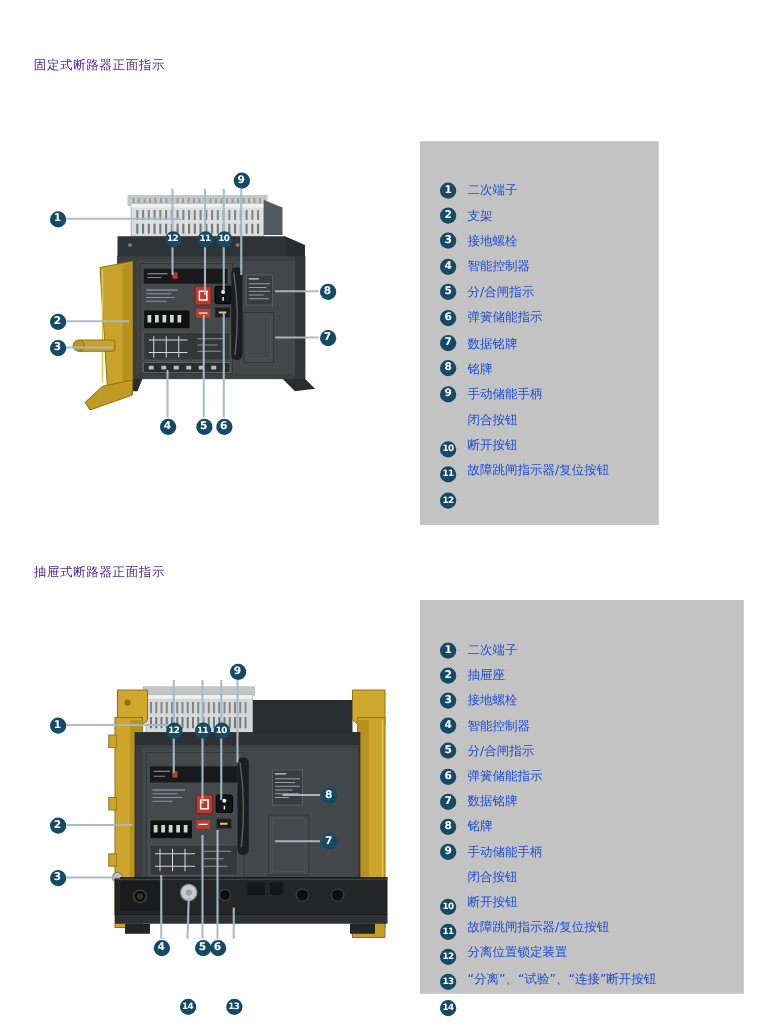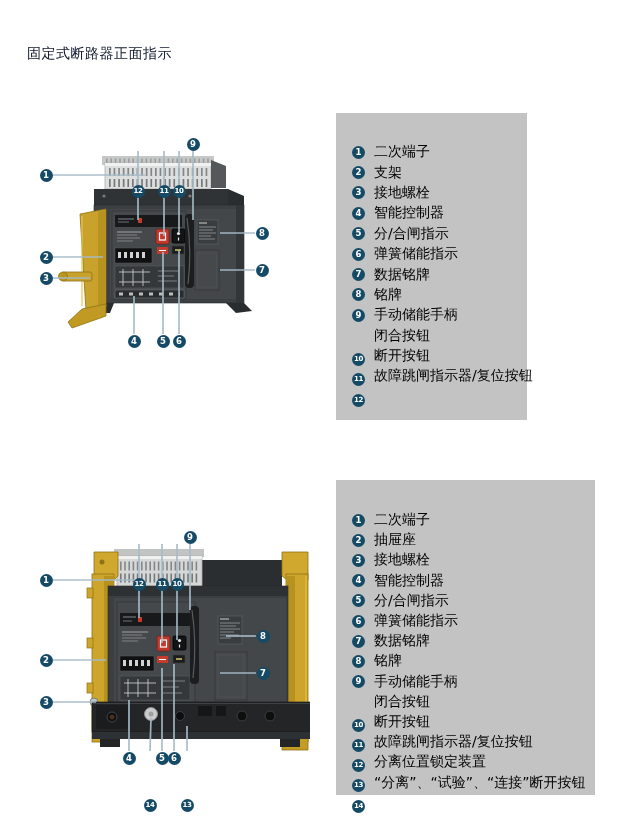--- a/index.html
+++ b/index.html
@@ -2,35 +2,35 @@
 <html><head>
 <meta charset="utf-8">
 <style>
   html,body{margin:0;padding:0;background:#ffffff;}
   .page{
     position:relative;width:622px;height:825px;background:#ffffff;overflow:hidden;
     font-family:"DejaVu Sans","Liberation Sans",sans-serif;
   }
   .section{position:absolute;inset:0;}
   .sec-title{
-    position:absolute;left:27px;font-size:14px;font-weight:500;color:#0f172a;
+    position:absolute;left:27px;font-size:10px;font-weight:500;color:#4c1d95;
     letter-spacing:0.5px;white-space:nowrap;
   }
   
   .legend-box{position:absolute;background:#c3c3c3;box-sizing:border-box;}
   .legend-box.one{left:336px;top:113px;width:191px;height:307px;padding:29px 0 0 16px;}
   .legend-box.two{left:336px;top:480px;width:259px;height:315px;padding:30px 0 0 16px;}
   .lrow{display:flex;align-items:center;gap:9px;}
   .legend-box.one .lrow{height:20.4px;}
   .legend-box.two .lrow{height:20.2px;}
   .bullet{
     flex:0 0 13px;width:13px;height:13px;border-radius:50%;background:#154a66;color:#ffffff;
     font-size:8.5px;font-weight:bold;line-height:13px;text-align:center;
   }
-  .llabel{font-size:14px;color:#000000;white-space:nowrap;}
+  .llabel{font-size:10px;color:#1d4ed8;white-space:nowrap;}
   
   .callout{
     position:absolute;width:13px;height:13px;border-radius:50%;background:#154a66;color:#ffffff;
     font-size:8.5px;font-weight:bold;line-height:13px;text-align:center;z-index:5;
   }
   .two-digit{font-size:7px;letter-spacing:-0.4px;margin-top:47px;}
   .leaders{position:absolute;left:0;top:0;z-index:4;pointer-events:none;}
   .breaker-svg{position:absolute;z-index:1;}
 </style>
 </head>
@@ -233,20 +233,21 @@
           <span class="llabel">断开按钮</span>
         </div>
       <div class="lrow">
           <span class="bullet two-digit">12</span>
           <span class="llabel">故障跳闸指示器/复位按钮</span>
         </div>
     </div>
   </section>
 
   <section class="section">
+    <div class="sec-title" style="top:451px;">抽屉式断路器正面指示</div>
 
     <svg class="breaker-svg" style="left:30px;top:518px;" width="280" height="245" viewBox="0 0 280 245">
 
       <rect x="172" y="42" width="80" height="30" fill="#2b2e30"></rect>
 
       <g>
         <rect x="84" y="31" width="90" height="8" fill="#c2c4c3"></rect>
         <rect x="87" y="38" width="85" height="33" fill="#d6d8d7" stroke="#a9acab" stroke-width="0.8"></rect>
         <rect x="87" y="38" width="85" height="3" fill="#eff0ef"></rect>
         <line x1="90" y1="48" x2="169" y2="48" stroke="#84878a" stroke-width="9" stroke-dasharray="1.6 2.6"></line>

